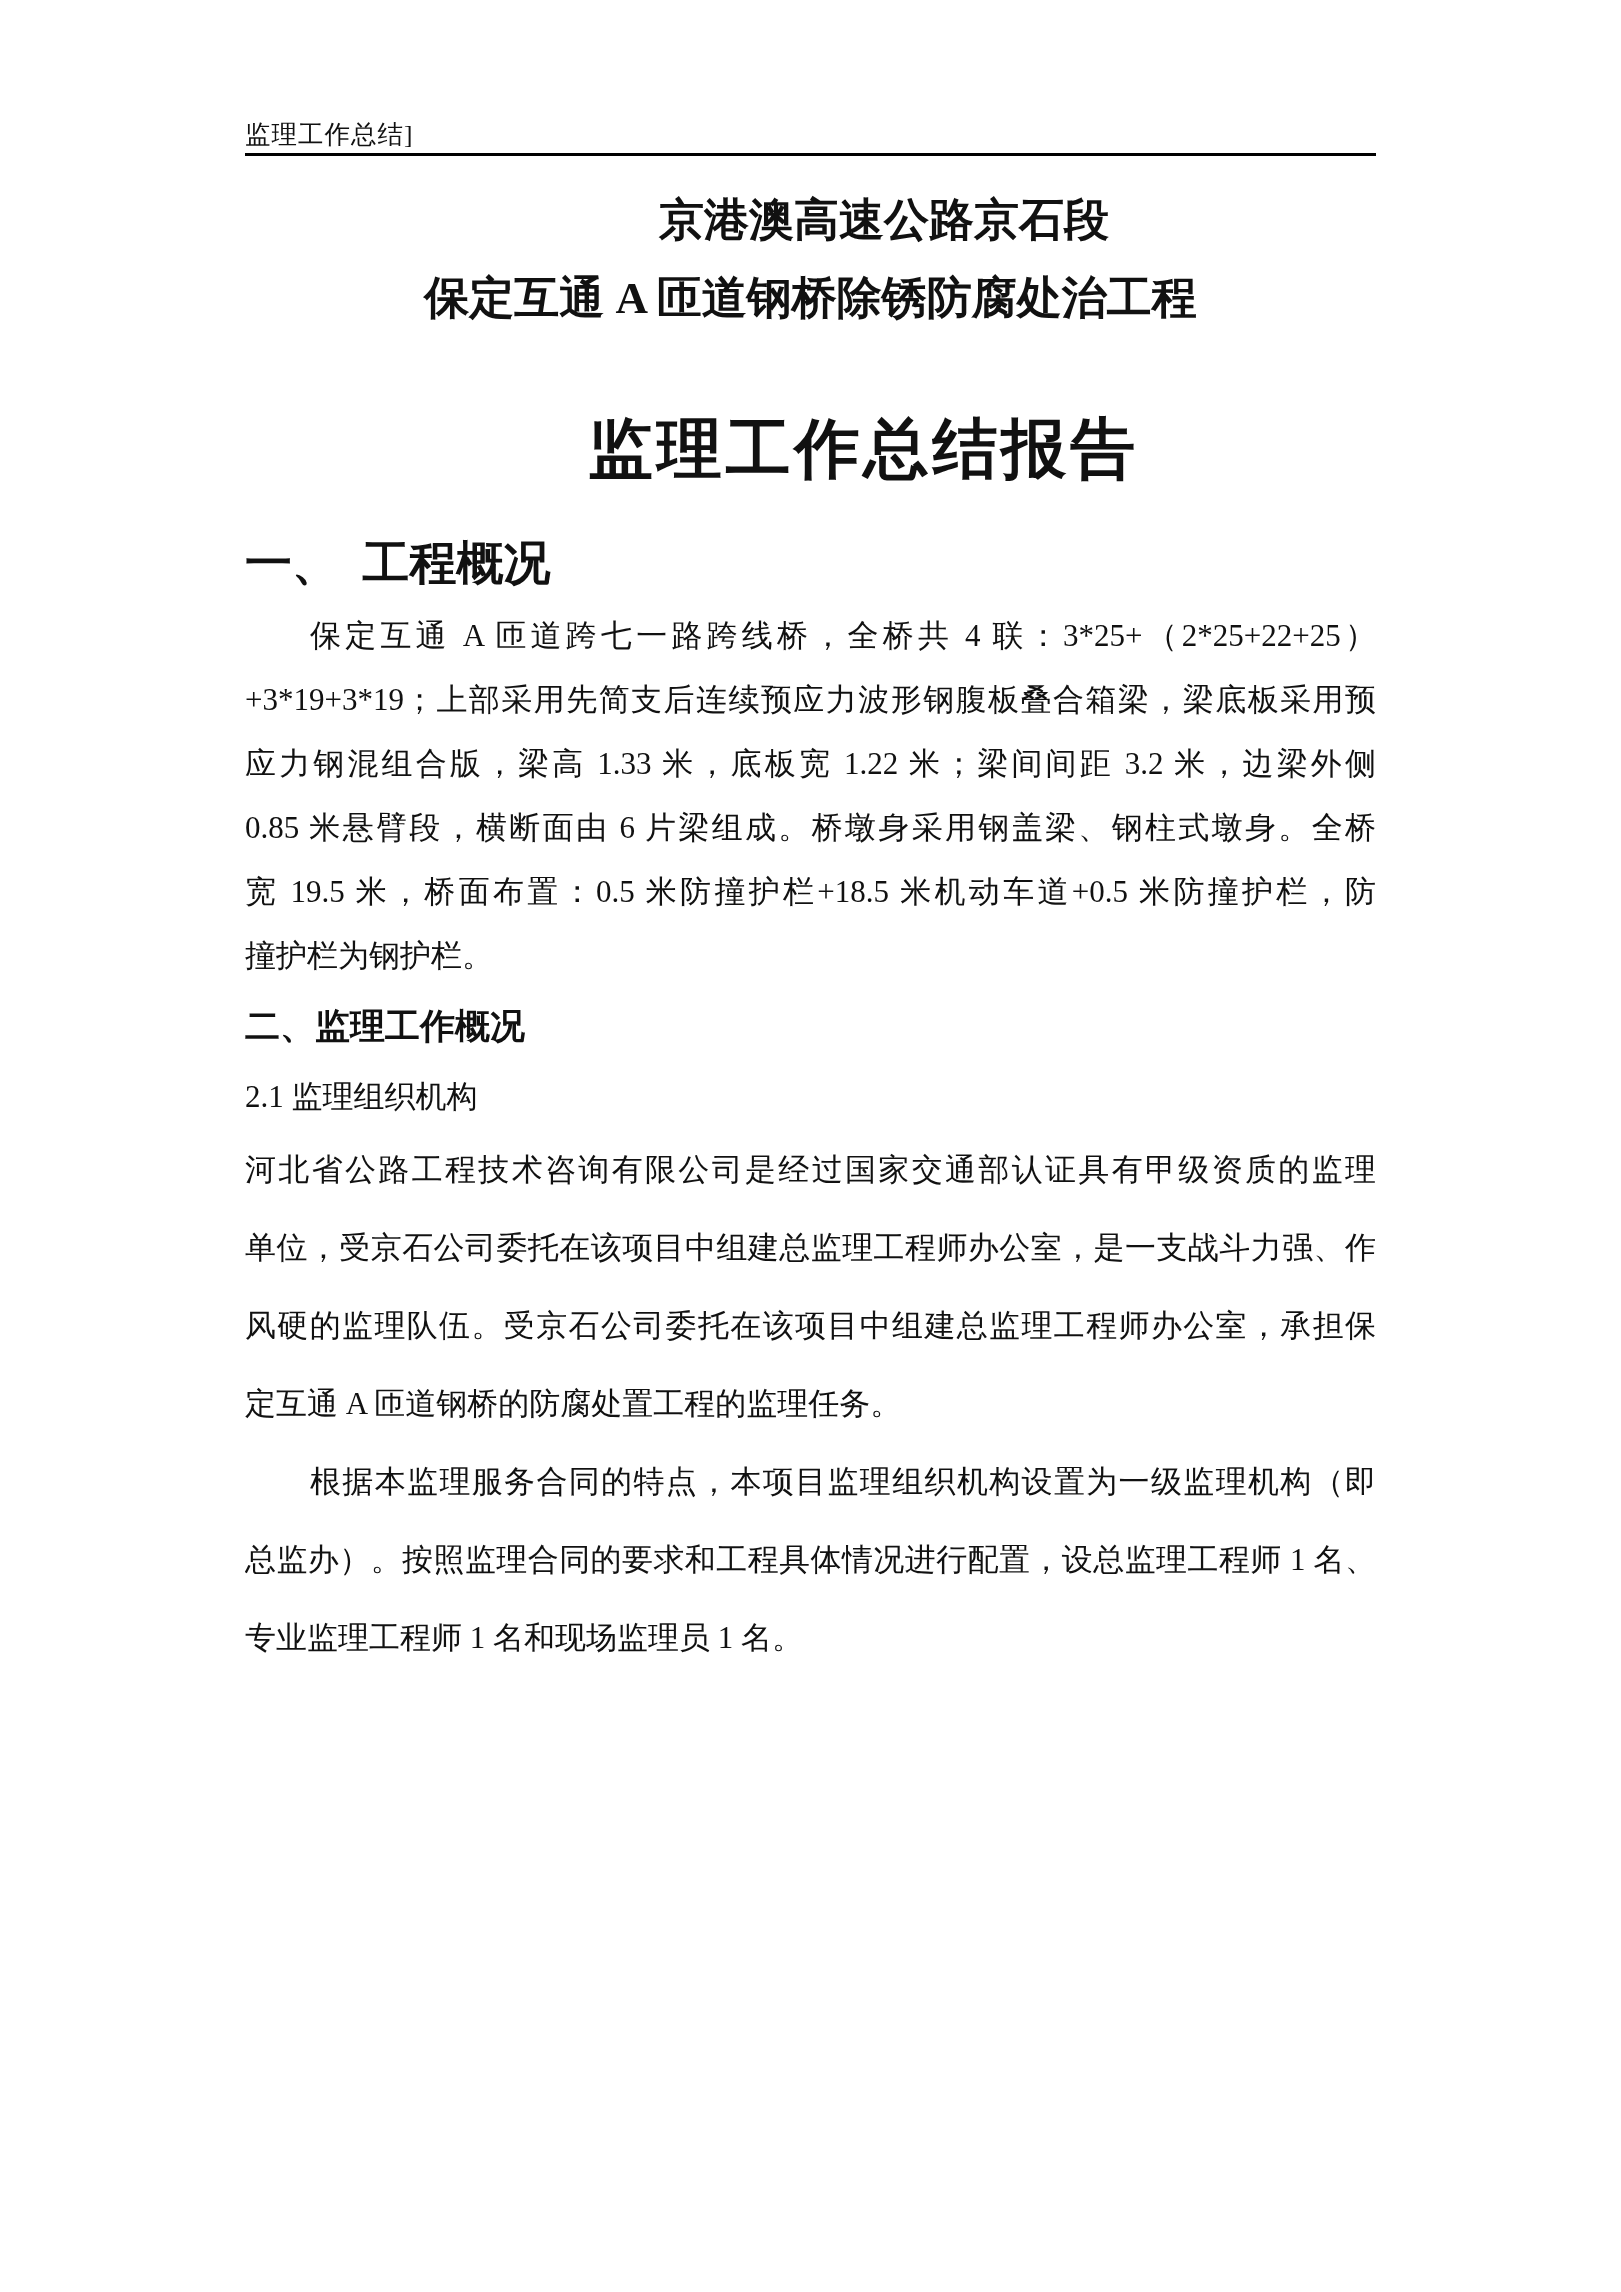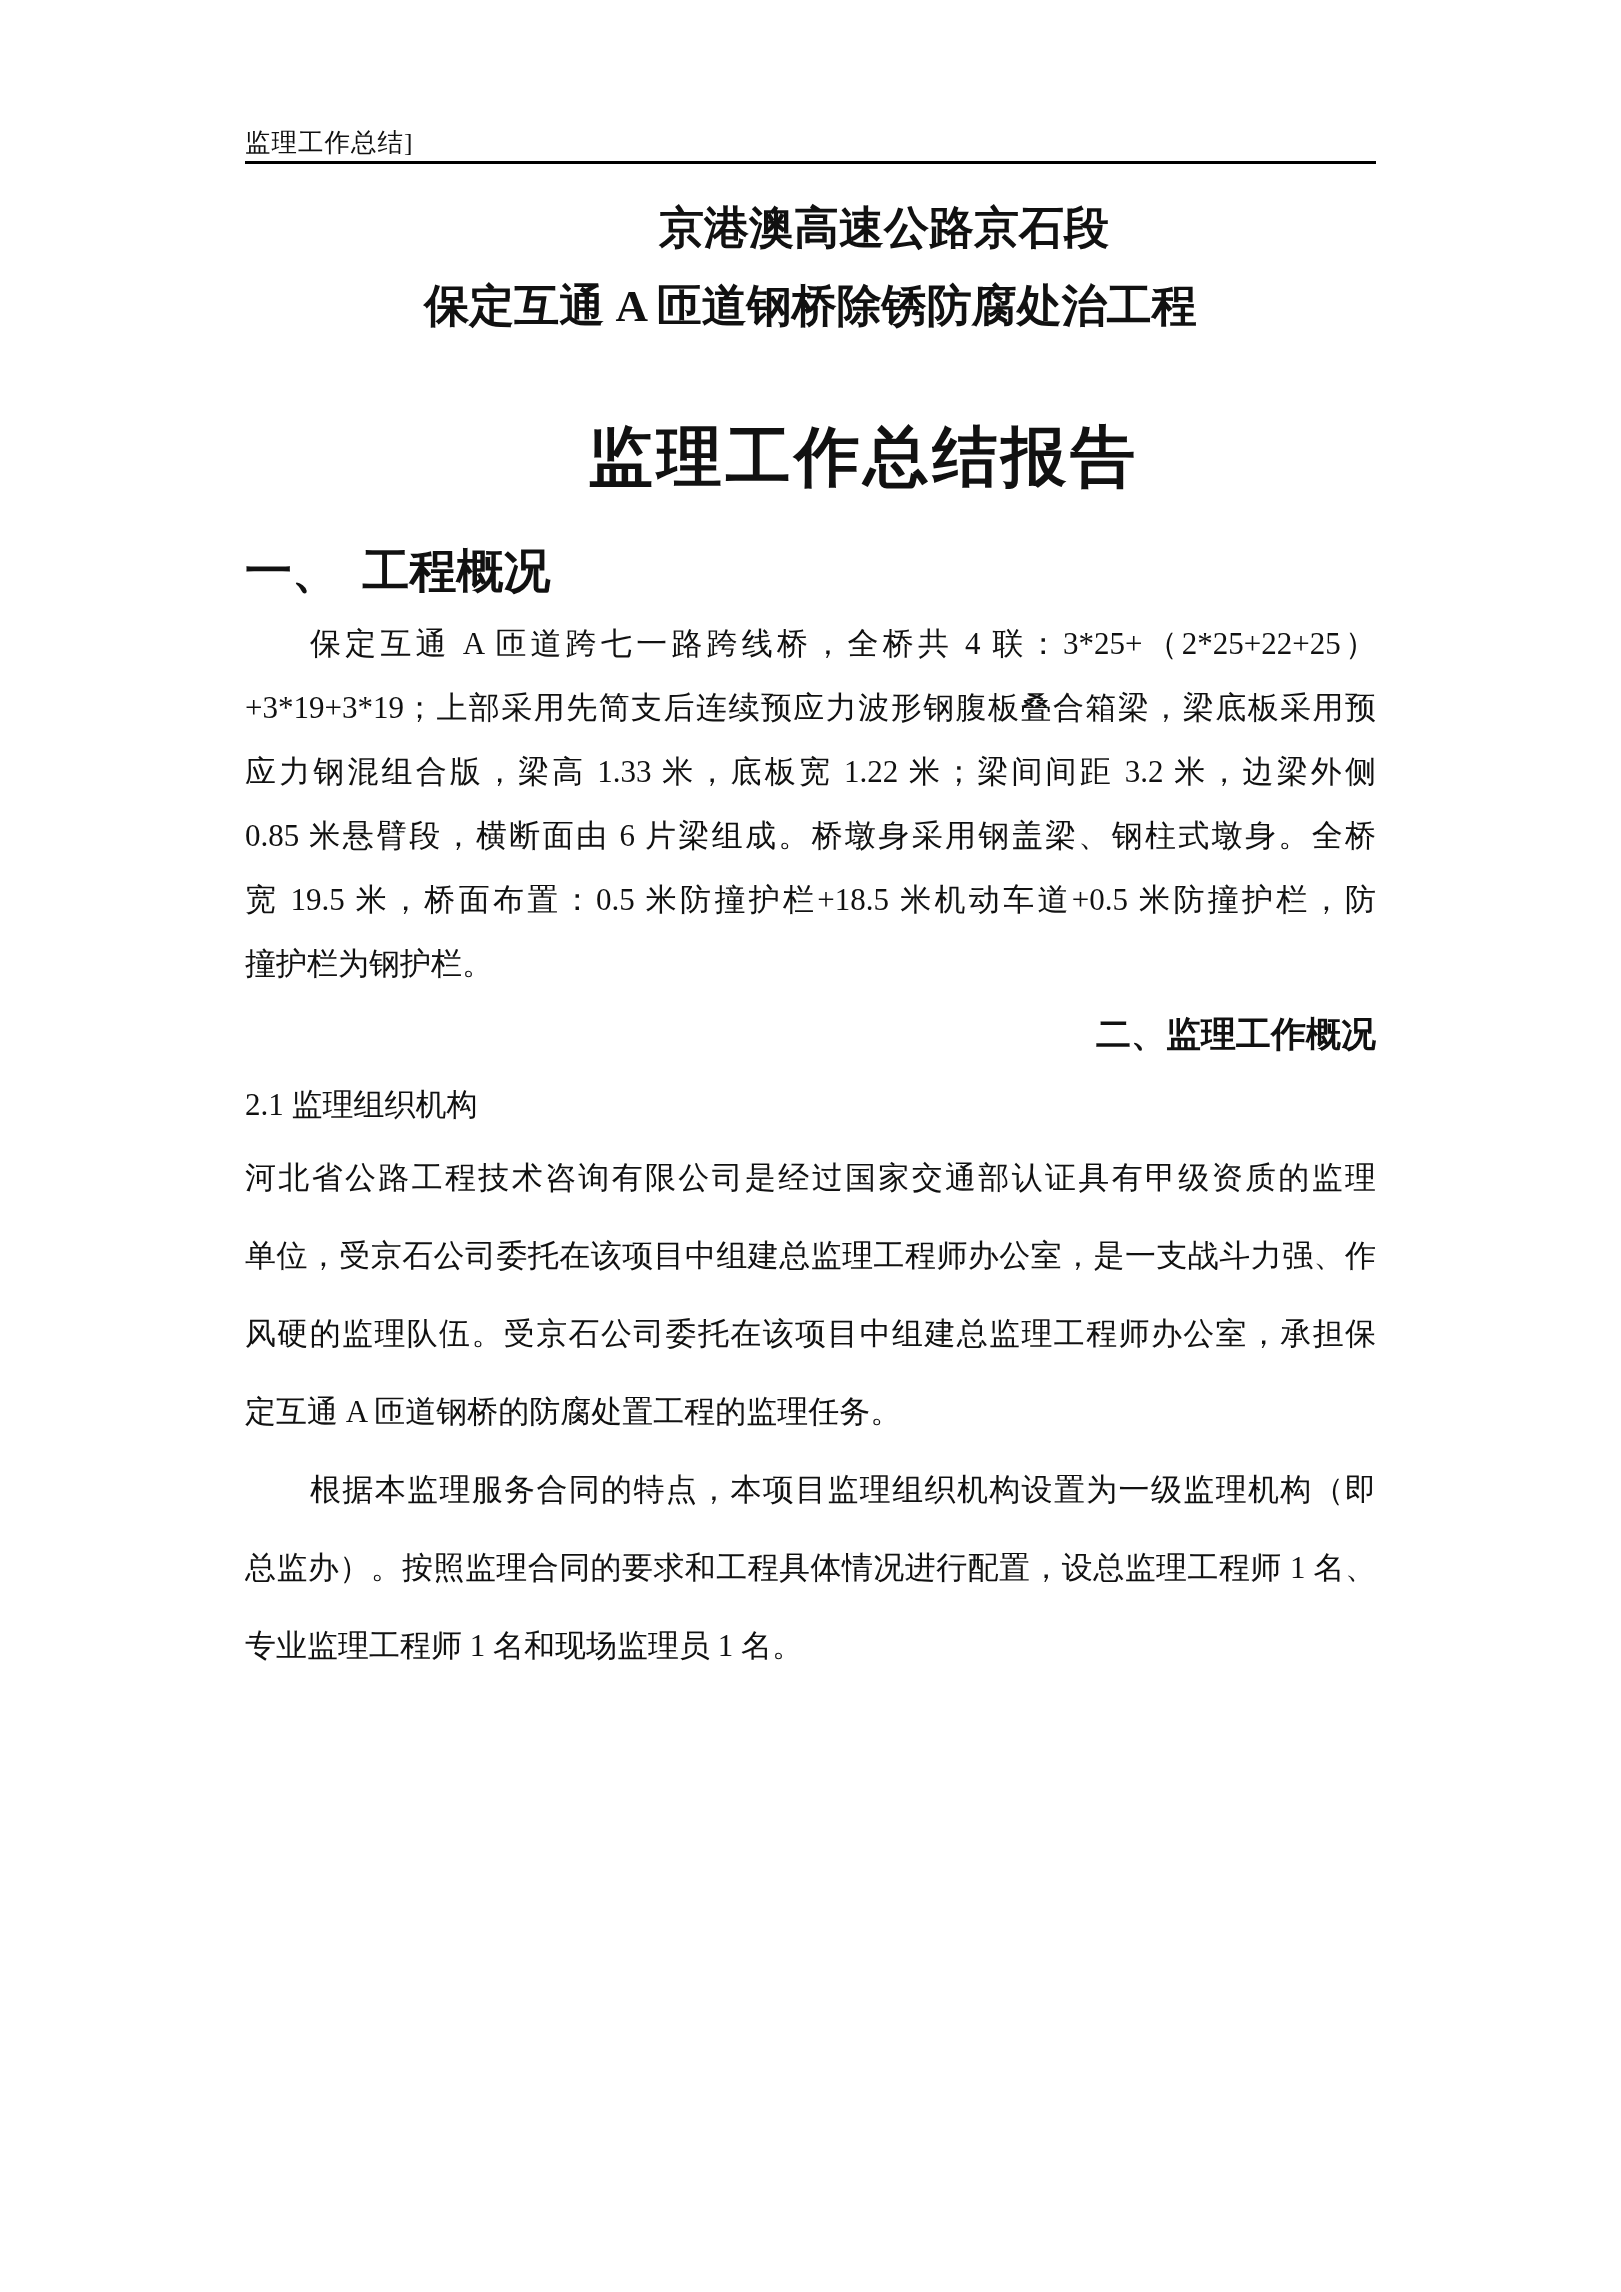--- a/index.html
+++ b/index.html
@@ -4,21 +4,21 @@
 <style>
   html, body { margin: 0; padding: 0; background: #ffffff; }
   .page {
     position: relative;
     width: 1621px;
     height: 2293px;
     background: #ffffff;
     color: #111111;
     font-family: "Liberation Serif", "DejaVu Serif", serif;
     box-sizing: border-box;
-    padding: 12px 245px;
+    padding: 4px 245px;
     overflow: hidden;
   }
   .hdr-text {
     margin-top: 116px;
     font-size: 25.5px;
     line-height: 29px;
     letter-spacing: 1px;
   }
   .hdr-rule {
     margin-top: 3.9px;
@@ -59,21 +59,20 @@
   }
   .p1 { margin-top: 16.7px; }
   .bline.wide { line-height: 78px; height: 78px; }
   .fill { text-align: justify; text-align-last: justify; }
   .indent { text-indent: 65px; }
   .sec2-heading {
     margin-top: 14.7px;
     font-size: 35px;
     line-height: 47px;
     font-weight: bold;
-    text-align: right;
   }
   .sub-heading {
     margin-top: 23.5px;
     font-size: 31px;
     line-height: 47px;
   }
   .p2 { margin-top: 10.8px; }
   .p3 { margin-top: 0; }
 </style>
 </head>

